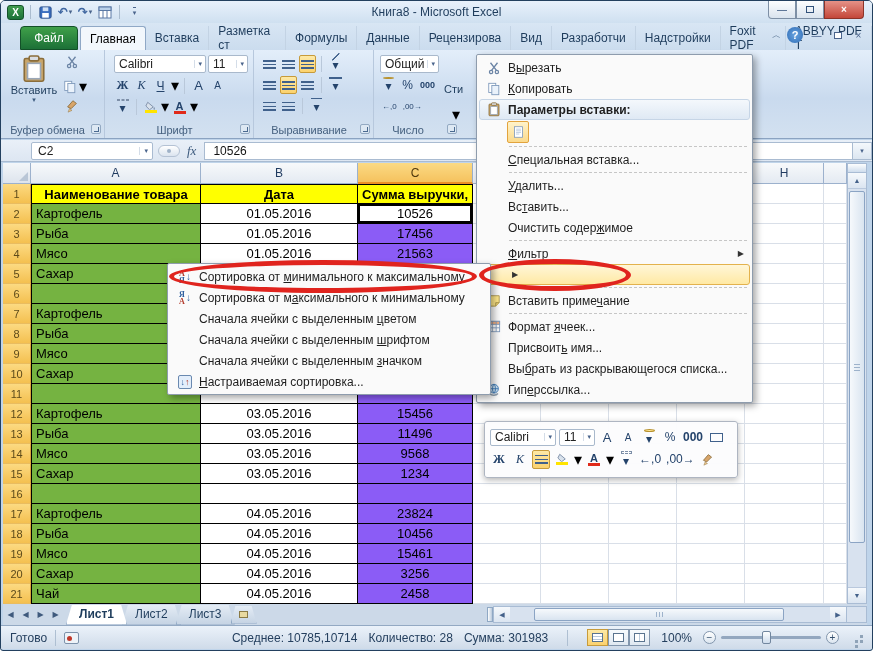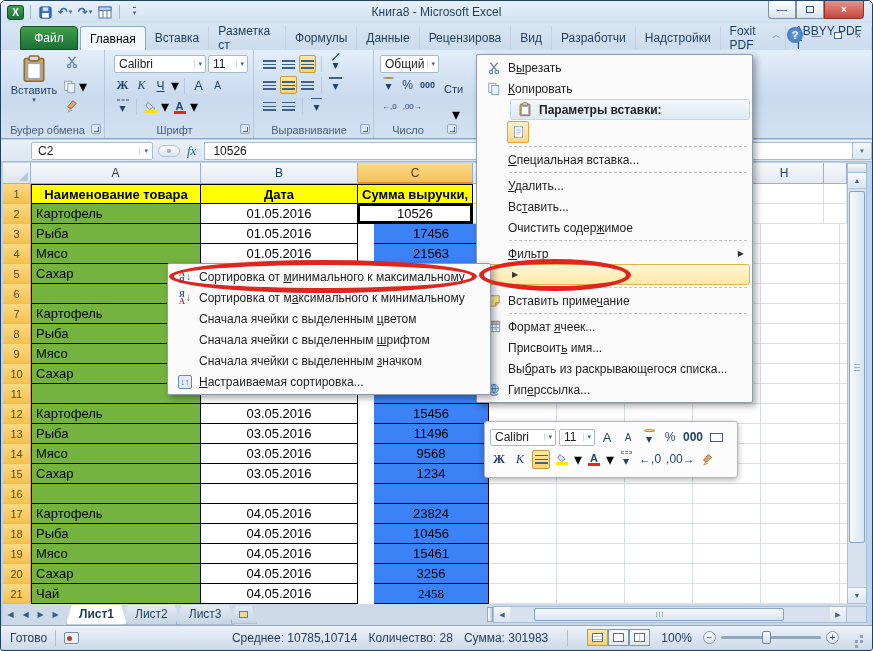--- a/index.html
+++ b/index.html
@@ -75,21 +75,21 @@
   .chdr.sel{background:linear-gradient(#fbda84,#f5c25e);border-bottom:2px solid #ec8f27;color:#50390d;}
   .grow_{display:flex;height:20px;}
   .rhdr{width:28px;flex:0 0 28px;display:flex;align-items:center;justify-content:center;font-size:11px;color:#5d4a1a;background:linear-gradient(#fcda82,#f4c050);border-right:1px solid #d8a43c;border-bottom:1px solid #e9bc60;}
   .cell{display:flex;align-items:center;overflow:hidden;white-space:nowrap;height:20px;}
   .cell.al{justify-content:flex-start;padding-left:4px;}
   .cell.ac{justify-content:center;}
   .tbl{border-right:1px solid #000;border-bottom:1px solid #000;}
   .tbl-first{border-left:1px solid #000;}
   .tbl-top{border-top:1px solid #000;}
   .green{background:#75b341;}
-  .blue{background:#3b82f6;margin-left:16px;}
+  .blue{background:#8b5cf6;}
   .yellow{background:#ffff00;font-weight:bold;}
   .activecell{background:#fff;box-shadow:inset 0 0 0 2px #000;}
   .empty{border-right:1px solid #d9dfe8;border-bottom:1px solid #d9dfe8;}
 
   
   .vscroll{position:absolute;left:846px;top:162px;width:20px;height:441px;background:#d8e2ef;border:1px solid #a9bcd4;z-index:2;display:flex;flex-direction:column;}
   .vs-split{height:9px;background:linear-gradient(#fdfefe,#cfdded);border-bottom:1px solid #a9bcd4;}
   .vs-btn{height:16px;display:flex;align-items:center;justify-content:center;font-size:7px;color:#44618a;background:linear-gradient(#f6f9fc,#dbe5f1);border-bottom:1px solid #b9c8dd;}
   .vs-btn.dn{margin-top:auto;border-top:1px solid #b9c8dd;border-bottom:none;}
   .vs-thumb{margin:2px 1px;height:352px;background:linear-gradient(90deg,#f6f9fc,#d9e4f0);border:1px solid #8ba4c4;border-radius:2px;position:relative;}
@@ -127,21 +127,21 @@
 
   
   .menu{position:absolute;background:#fafafa;border:1px solid #8e9cad;box-shadow:3px 3px 7px rgba(0,0,0,.35);border-radius:2px;padding:2px;font-size:12px;color:#1e1e1e;}
   #ctxmenu{left:475px;top:53px;width:277px;z-index:40;}
   #submenu{left:166px;top:262px;width:324px;z-index:45;}
   .item{display:flex;align-items:center;height:21px;padding-right:5px;border:1px solid transparent;border-radius:3px;}
   .gut{width:28px;flex:0 0 28px;display:flex;align-items:center;justify-content:center;}
   .lbl{flex:1;white-space:nowrap;overflow:hidden;}
   .arr{font-size:8px;color:#333;margin-left:4px;}
   .hl-amber{background:linear-gradient(#fff6d8,#ffe9a4);border-color:#e3b24d;}
-  .hl-blue{background:linear-gradient(#f4f8fc,#dfe9f4);border-color:#c6d5e6;margin-left:31px;}
+  .hl-blue{background:linear-gradient(#f4f8fc,#dfe9f4);border-color:#c6d5e6;}
   .msep{border-top:1px dashed #c6c6c6;margin:2px 3px 2px 30px;height:0;}
   .paste-opts{display:flex;align-items:center;height:24px;padding-left:28px;}
   .pbtn{width:22px;height:22px;border:1px solid #e2a33d;background:linear-gradient(#fff3ca,#fbda8c);border-radius:2px;display:flex;align-items:center;justify-content:center;}
   .azw{display:flex;flex-direction:column;font-size:8px;line-height:7px;font-weight:bold;font-family:"Liberation Serif",serif;}
   .az-a{color:#b23c2e;}.az-b{color:#2c5d9e;}
   .az-ar{font-size:10px;color:#2c5d9e;margin-left:1px;}
   .cs{width:14px;height:14px;border:1px solid #6a89b0;background:#e3eefb;border-radius:2px;font-size:9px;display:flex;align-items:center;justify-content:center;}
   .cs b{color:#2c5d9e;font-weight:bold;}.cs i{color:#b23c2e;font-style:normal;font-weight:bold;}
 
   
@@ -655,21 +655,21 @@
         <div class="cell empty" style="flex: 0 0 68px; width: 68px;"></div>
         <div class="cell empty" style="flex: 0 0 68px; width: 68px;"></div>
         <div class="cell empty" style="flex: 0 0 68px; width: 68px;"></div>
         <div class="cell empty" style="flex: 0 0 79px; width: 79px;"></div>
         <div class="cell empty" style="flex: 0 0 23px; width: 23px;"></div>
       </div>
       <div class="grow_">
         <div class="rhdr">21</div>
         <div class="cell al tbl tbl-first green" style="flex: 0 0 170px; width: 170px;">Чай</div>
         <div class="cell ac tbl" style="flex: 0 0 157px; width: 157px;">04.05.2016</div>
-        <div class="cell ac tbl blue" style="flex: 0 0 115px; width: 115px; font-family: Liberation Serif, serif;">2458</div>
+        <div class="cell ac tbl blue" style="flex: 0 0 115px; width: 115px;">2458</div>
         <div class="cell empty" style="flex: 0 0 68px; width: 68px;"></div>
         <div class="cell empty" style="flex: 0 0 68px; width: 68px;"></div>
         <div class="cell empty" style="flex: 0 0 68px; width: 68px;"></div>
         <div class="cell empty" style="flex: 0 0 68px; width: 68px;"></div>
         <div class="cell empty" style="flex: 0 0 79px; width: 79px;"></div>
         <div class="cell empty" style="flex: 0 0 23px; width: 23px;"></div>
       </div>
     </div>
 
   <div class="vscroll">

